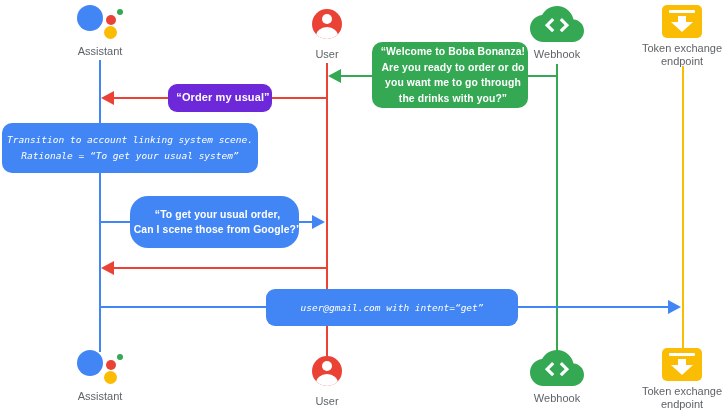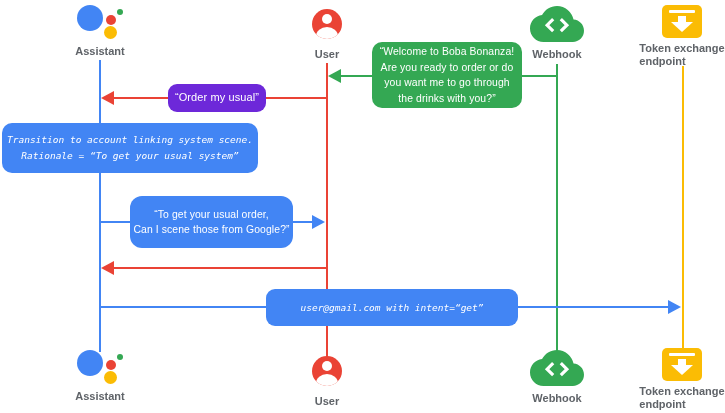--- a/index.html
+++ b/index.html
@@ -10,29 +10,29 @@
   .lifeline{position:absolute;width:2px;z-index:1;}
 
   
   .mline{position:absolute;height:2px;z-index:2;}
   .ahead{position:absolute;width:0;height:0;border-top:7px solid transparent;
          border-bottom:7px solid transparent;z-index:3;}
 
   
   .bubble{position:absolute;z-index:4;color:#fff;display:flex;flex-direction:column;
           justify-content:center;align-items:center;text-align:center;}
-  .speech{font-weight:400;font-size:10.4px;line-height:15.5px;letter-spacing:.1px;}
+  .speech{font-weight:700;font-size:10.4px;line-height:15.5px;letter-spacing:.1px;padding-left:6px;}
   .code{font-family:"DejaVu Sans Mono",monospace;font-style:italic;font-size:9.5px;
         line-height:16px;}
   .bubble div{white-space:nowrap;}
 
   
   .actor{position:absolute;display:flex;flex-direction:column;align-items:center;
          width:110px;z-index:5;}
-  .actor-label{font-size:11px;font-weight:700;color:#5F6368;line-height:13px;}
+  .actor-label{font-size:11px;font-weight:400;color:#5F6368;line-height:13px;text-align:center;}
 
   
   .ga-icon{position:relative;width:52px;height:38px;}
   .ga-icon span{position:absolute;border-radius:50%;}
   .ga-blue{left:3px;top:3px;width:26px;height:26px;background:#4285F4;}
   .ga-red{left:32px;top:13px;width:10px;height:10px;background:#EA4335;}
   .ga-yellow{left:30px;top:24px;width:13px;height:13px;background:#FBBC04;}
   .ga-green{left:43px;top:7px;width:6px;height:6px;background:#34A853;}
 
   
@@ -85,21 +85,21 @@
 
   <div class="bubble speech" style="left:168px;top:84px;width:98px;height:28px;background:#6d28d9;border-radius:9px;font-size:11px">
     <div>“Order my usual”</div>
   </div>
 
   <div class="bubble code" style="left:2px;top:123px;width:256px;height:50px;background:#4285F4;border-radius:10px">
     <div>Transition to account linking system scene.</div>
     <div>Rationale = “To get your usual system”</div>
   </div>
 
-  <div class="bubble speech" style="left:130px;top:196px;width:163px;height:52px;background:#4285F4;border-radius:12px">
+  <div class="bubble speech" style="left:130px;top:196px;width:163px;height:52px;background:#4285F4;border-radius:18px">
     <div>“To get your usual order,</div>
     <div>Can I scene those from Google?”</div>
   </div>
 
 
   <div class="bubble code" style="left:266px;top:289px;width:252px;height:37px;background:#4285F4;border-radius:9px">
     <div>user@gmail.com with intent=“get”</div>
   </div>
 
   <div class="actor" style="left:45px;top:2px">

